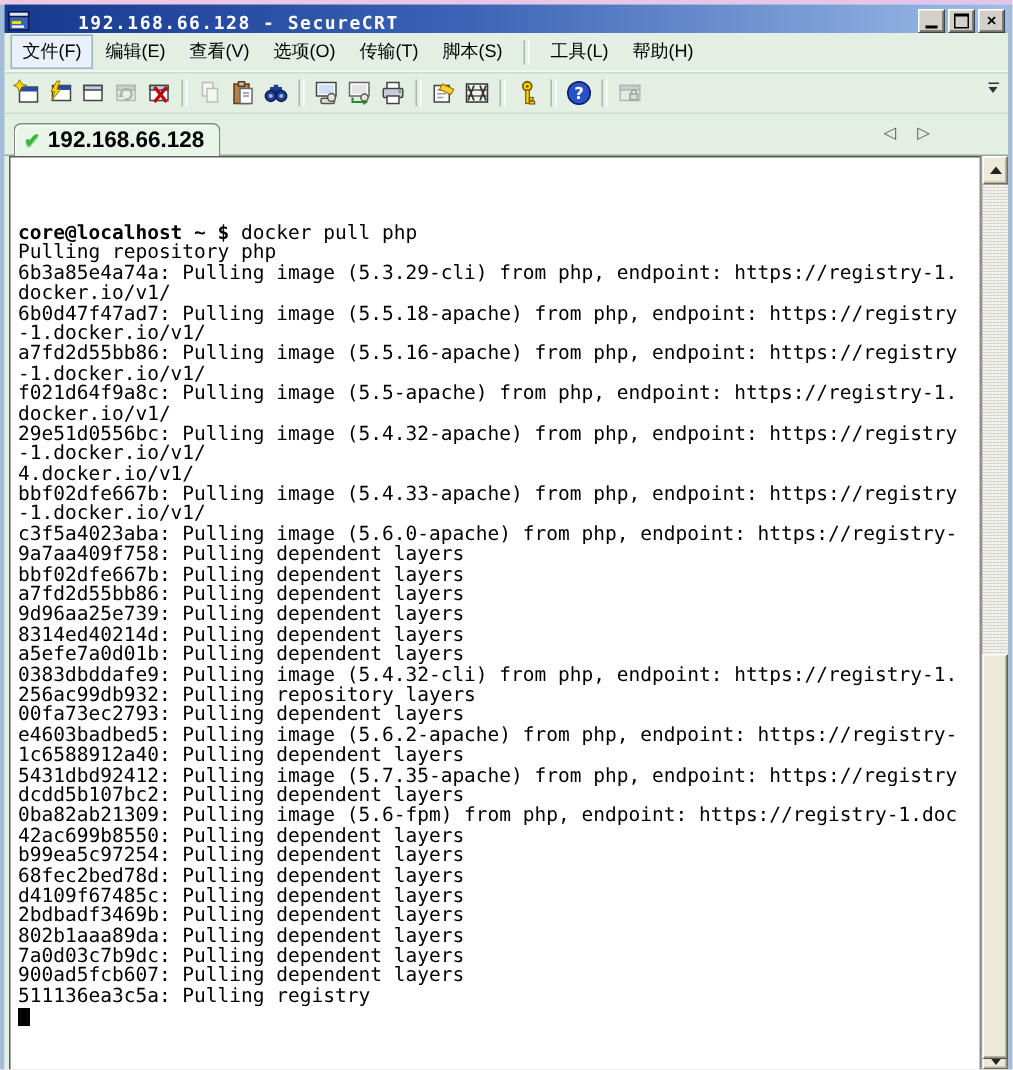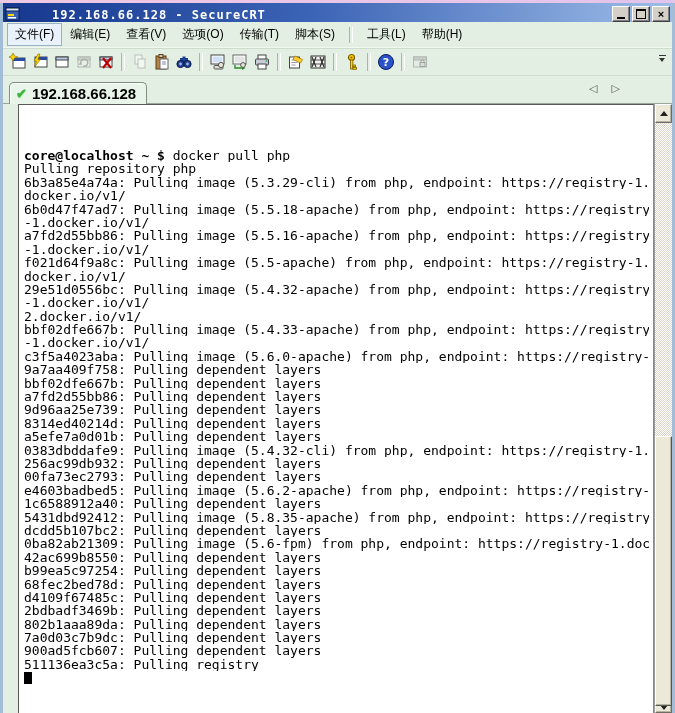--- a/index.html
+++ b/index.html
@@ -30,21 +30,21 @@
   .overflow .bar{width:7px;height:1px;background:#333;margin-bottom:2px;}
   .overflow .tri{width:0;height:0;border-left:3px solid transparent;border-right:3px solid transparent;border-top:4px solid #333;}
   
   .tabbar{height:27px;position:relative;flex:none;border-bottom:1px solid #98a898;display:flex;align-items:flex-end;padding:0 6px;}
   .tab{height:21px;background:#e8f5e8;border:1px solid #7e8f7e;border-bottom:none;border-radius:5px 5px 0 0;display:flex;align-items:center;padding:0 10px 0 6px;margin-bottom:-1px;box-shadow:inset 1px 1px 0 #fbfffb;}
   .tab-check{color:#3cb53c;font-weight:bold;font-size:13px;margin-right:5px;text-shadow:0 1px 0 #9ce09c;}
   .tab-label{font-weight:bold;font-size:15px;color:#000;font-family:"Liberation Sans",sans-serif;}
   .tab-arrows{position:absolute;right:52px;top:6px;display:flex;gap:14px;color:#555;font-size:11px;}
   .tab-arrow{cursor:default;}
   
-  .term-wrap{flex:1;display:flex;background:#e2efe2;overflow:hidden;padding-left:12px;}
+  .term-wrap{flex:1;display:flex;background:#e2efe2;overflow:hidden;}
   .terminal{flex:1;margin-left:3px;background:#fff;border-top:1px solid #5a5a5a;border-left:1px solid #5a5a5a;border-right:1px solid #8a8a8a;padding:44px 4px 0 5px;box-sizing:border-box;overflow:hidden;font-family:"DejaVu Sans Mono","Liberation Mono",monospace;font-size:13px;line-height:13.4px;color:#000;}
   .tline{white-space:pre;height:13.4px;overflow:hidden;}
   .bold{font-weight:bold;}
   .cursor{width:8px;height:12px;background:#000;margin-top:1px;}
   
   .scrollbar{width:17px;flex:none;display:flex;flex-direction:column;background:repeating-conic-gradient(#ffffff 0% 25%,#d9d5c8 0% 50%) 0 0/2px 2px;border-left:1px solid #9a9a9a;}
   .sb-btn{height:17px;background:#ece9d8;border:1px solid;border-color:#fff #6f6d63 #6f6d63 #fff;box-shadow:inset -1px -1px 0 #b8b4a4;display:flex;align-items:center;justify-content:center;flex:none;}
   .sb-down{height:9px;}
   .arrow-up{width:0;height:0;border-left:4px solid transparent;border-right:4px solid transparent;border-bottom:5px solid #222;}
   .arrow-down{width:0;height:0;border-left:4px solid transparent;border-right:4px solid transparent;border-top:5px solid #222;}
@@ -252,36 +252,36 @@
           <div class="tline">6b3a85e4a74a: Pulling image (5.3.29-cli) from php, endpoint: https://registry-1.</div>
           <div class="tline">docker.io/v1/</div>
           <div class="tline">6b0d47f47ad7: Pulling image (5.5.18-apache) from php, endpoint: https://registry</div>
           <div class="tline">-1.docker.io/v1/</div>
           <div class="tline">a7fd2d55bb86: Pulling image (5.5.16-apache) from php, endpoint: https://registry</div>
           <div class="tline">-1.docker.io/v1/</div>
           <div class="tline">f021d64f9a8c: Pulling image (5.5-apache) from php, endpoint: https://registry-1.</div>
           <div class="tline">docker.io/v1/</div>
           <div class="tline">29e51d0556bc: Pulling image (5.4.32-apache) from php, endpoint: https://registry</div>
           <div class="tline">-1.docker.io/v1/</div>
-          <div class="tline">2.docker.io/v1/</div>
+          <div class="tline">4.docker.io/v1/</div>
           <div class="tline">bbf02dfe667b: Pulling image (5.4.33-apache) from php, endpoint: https://registry</div>
           <div class="tline">-1.docker.io/v1/</div>
           <div class="tline">c3f5a4023aba: Pulling image (5.6.0-apache) from php, endpoint: https://registry-</div>
           <div class="tline">9a7aa409f758: Pulling dependent layers</div>
           <div class="tline">bbf02dfe667b: Pulling dependent layers</div>
           <div class="tline">a7fd2d55bb86: Pulling dependent layers</div>
           <div class="tline">9d96aa25e739: Pulling dependent layers</div>
           <div class="tline">8314ed40214d: Pulling dependent layers</div>
           <div class="tline">a5efe7a0d01b: Pulling dependent layers</div>
           <div class="tline">0383dbddafe9: Pulling image (5.4.32-cli) from php, endpoint: https://registry-1.</div>
-          <div class="tline">256ac99db932: Pulling dependent layers</div>
+          <div class="tline">256ac99db932: Pulling repository layers</div>
           <div class="tline">00fa73ec2793: Pulling dependent layers</div>
           <div class="tline">e4603badbed5: Pulling image (5.6.2-apache) from php, endpoint: https://registry-</div>
           <div class="tline">1c6588912a40: Pulling dependent layers</div>
-          <div class="tline">5431dbd92412: Pulling image (5.8.35-apache) from php, endpoint: https://registry</div>
+          <div class="tline">5431dbd92412: Pulling image (5.7.35-apache) from php, endpoint: https://registry</div>
           <div class="tline">dcdd5b107bc2: Pulling dependent layers</div>
           <div class="tline">0ba82ab21309: Pulling image (5.6-fpm) from php, endpoint: https://registry-1.doc</div>
           <div class="tline">42ac699b8550: Pulling dependent layers</div>
           <div class="tline">b99ea5c97254: Pulling dependent layers</div>
           <div class="tline">68fec2bed78d: Pulling dependent layers</div>
           <div class="tline">d4109f67485c: Pulling dependent layers</div>
           <div class="tline">2bdbadf3469b: Pulling dependent layers</div>
           <div class="tline">802b1aaa89da: Pulling dependent layers</div>
           <div class="tline">7a0d03c7b9dc: Pulling dependent layers</div>
           <div class="tline">900ad5fcb607: Pulling dependent layers</div>

